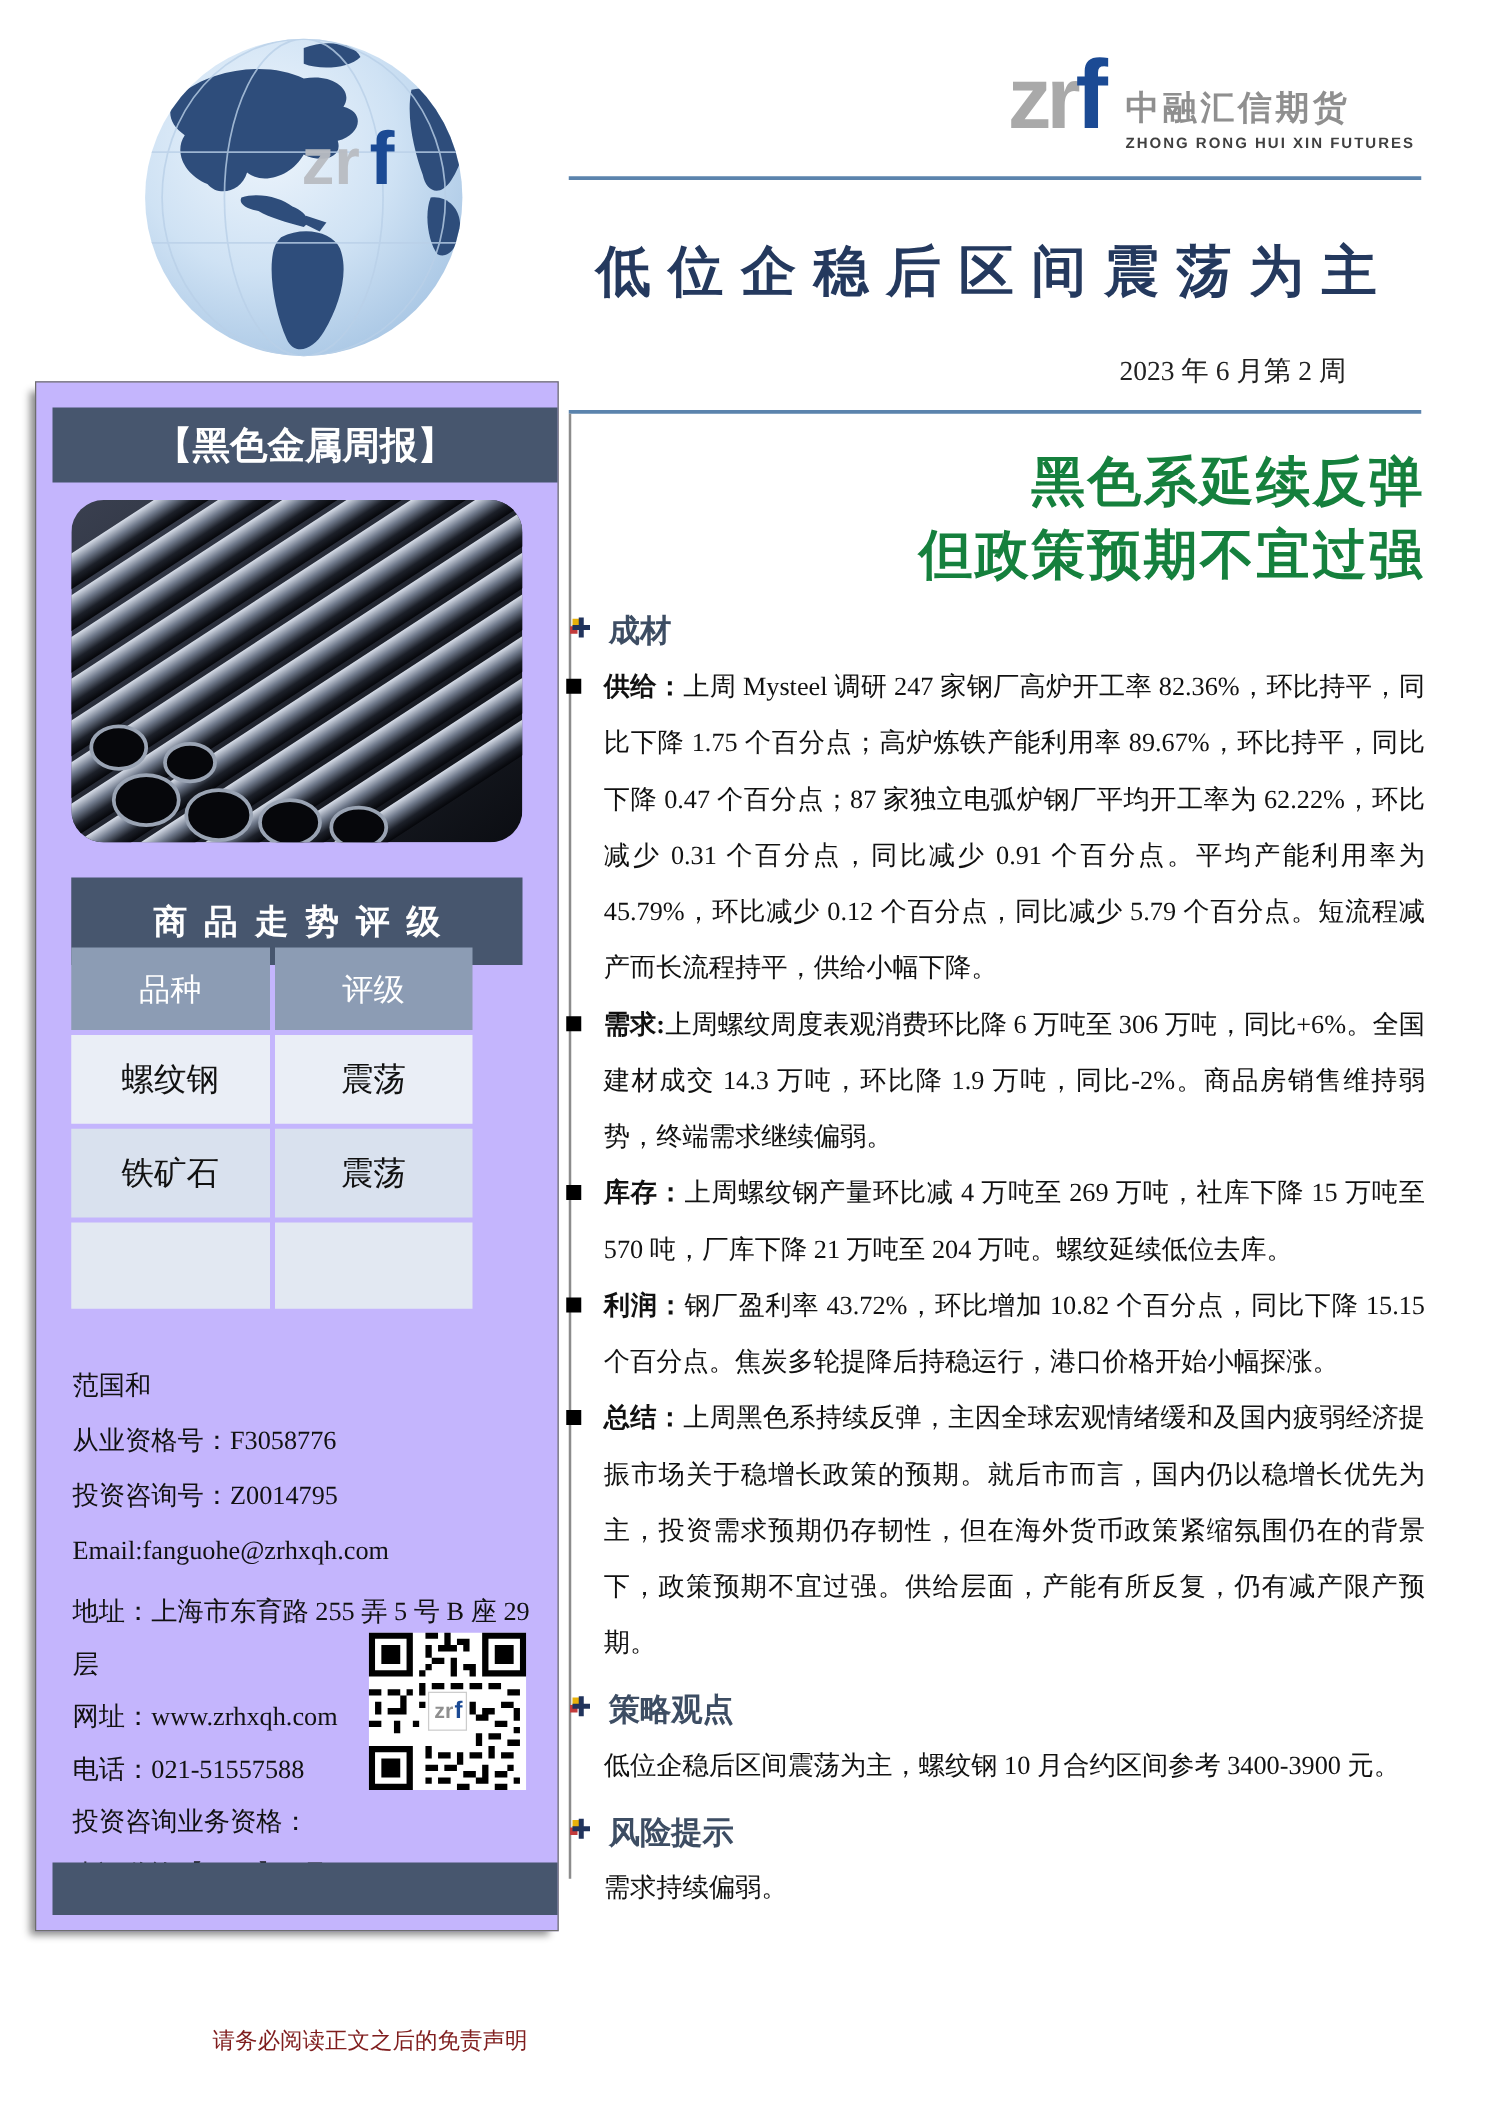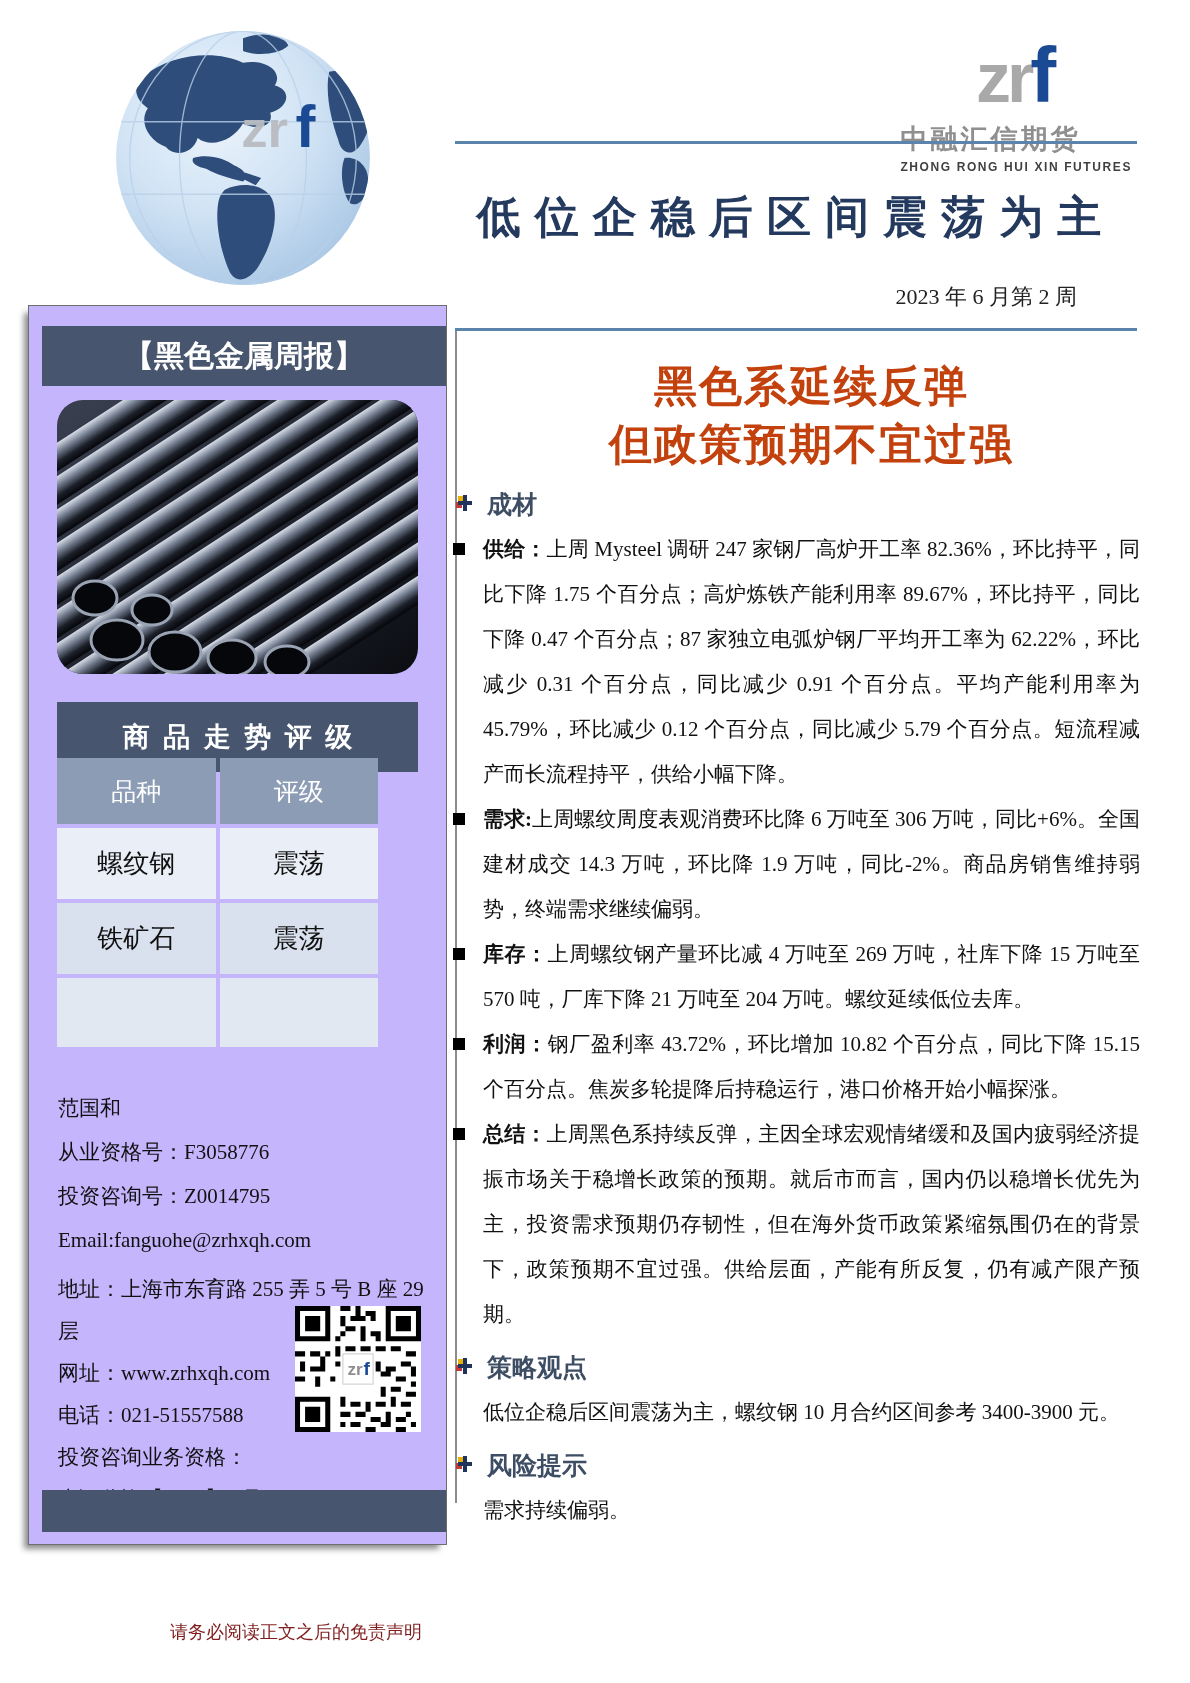--- a/index.html
+++ b/index.html
@@ -3,22 +3,22 @@
 <meta charset="utf-8">
 <style>
   html,body{margin:0;padding:0;background:#ffffff;}
   .page{position:relative;width:1190px;height:1683px;background:#ffffff;overflow:hidden;
         font-family:"Liberation Serif","DejaVu Serif",serif;color:#111;}
 
   
   .globe{position:absolute;left:98px;top:22px;width:290px;height:272px;}
 
   
-  .brand{position:absolute;right:58px;top:30px;display:flex;align-items:center;
-         font-family:"Liberation Sans","DejaVu Sans",sans-serif;flex-direction:column;}
+  .brand{position:absolute;right:58px;top:30px;display:flex;align-items:flex-end;gap:14px;
+         font-family:"Liberation Sans","DejaVu Sans",sans-serif;}
   .brand-zr{font-size:70px;font-weight:bold;color:#a9a9a9;letter-spacing:-4px;line-height:60px;}
   .brand-f{font-size:78px;font-weight:bold;color:#1b4a94;}
   .brand-names{display:flex;flex-direction:column;gap:3px;}
   .brand-cn{font-size:27px;font-weight:bold;color:#8f8f8f;letter-spacing:3px;}
   .brand-en{font-size:12px;font-weight:bold;color:#404040;letter-spacing:1.6px;}
 
   
   .rule{position:absolute;height:3px;background:#5b84ad;}
   .rule-top{left:455px;top:141px;width:682px;}
   .rule-mid{left:455px;top:328px;width:682px;}
@@ -46,21 +46,21 @@
   .trow2 .tcell{background:#d9e1ee;height:71px;}
   .trow3 .tcell{background:#e2e8f2;height:69px;}
 
   .analyst{position:absolute;left:29px;top:780px;font-size:21px;line-height:44px;color:#111;}
   .contact{position:absolute;left:29px;top:962px;font-size:21px;line-height:42px;color:#111;width:370px;}
   .qr{position:absolute;right:25px;top:1000px;width:126px;height:126px;}
   .side-footer-bar{position:absolute;left:13px;right:0;bottom:12px;height:42px;background:#47566e;}
 
   
   .content{position:absolute;left:483px;top:358px;width:657px;}
-  .headline{text-align:center;font-size:43px;font-weight:bold;color:#c2410c;line-height:58px;letter-spacing:2px;}
+  .headline{text-align:right;font-size:43px;font-weight:bold;color:#15803d;line-height:58px;letter-spacing:2px;}
   .sect-head{display:flex;align-items:center;gap:12px;margin:14px 0 6px -28px;
              font-size:25px;font-weight:bold;color:#3d4d63;}
   .sect-head .flag{flex:0 0 auto;}
   .bullet{position:relative;font-size:21px;line-height:45px;text-align:justify;color:#111;}
   .bullet .sqmark{position:absolute;left:-30px;top:16px;width:12px;height:12px;background:#000;}
   .bullet b{font-weight:bold;}
   .plain-para{font-size:21px;line-height:45px;text-align:justify;color:#111;}
 
   .footer-note{position:absolute;left:170px;top:1620px;font-size:18px;color:#7f1d1d;}
 </style>

